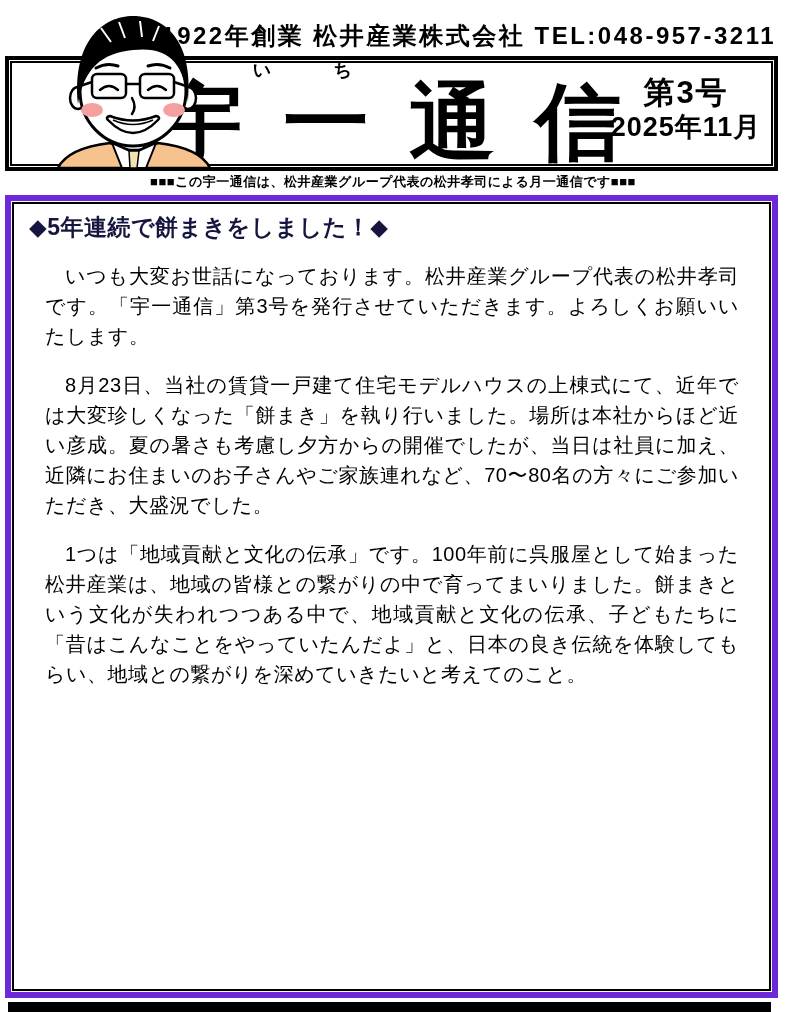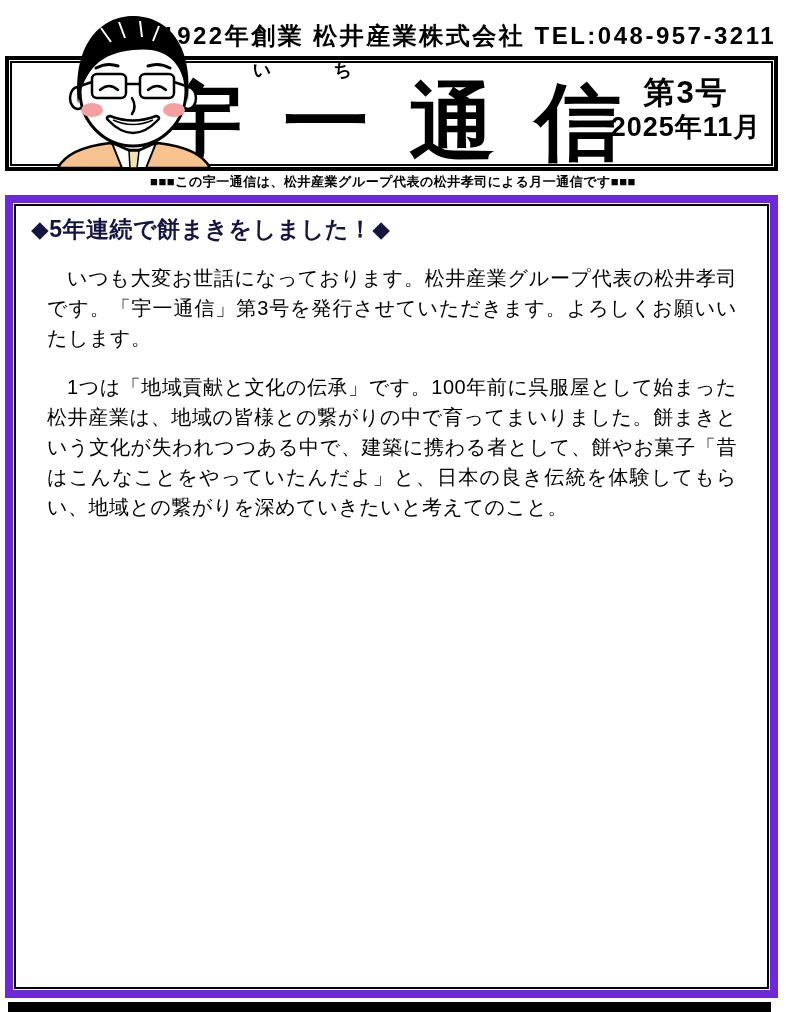--- a/index.html
+++ b/index.html
@@ -36,21 +36,21 @@
   }
   .issue-number{font-size:31px;line-height:34px;letter-spacing:2px;}
   .issue-date{font-size:27px;line-height:30px;margin-top:2px;letter-spacing:1px;}
   .subtitle{
     position:absolute;top:173px;left:0;width:100%;text-align:center;
     font-size:13px;font-weight:bold;letter-spacing:0.5px;
   }
   
   .main-box{
     position:absolute;left:5px;top:195px;width:773px;height:803px;
-    border:8px solid #6d28d9;box-sizing:border-box;background:#fff;
+    border:6px solid #6d28d9;box-sizing:border-box;background:#fff;
   }
   .main-box .inner{
     position:absolute;inset:1px;border:2px solid #000;
     padding:5px 12px 0 13px;box-sizing:border-box;overflow:hidden;
   }
   .heading{
     font-size:23px;font-weight:800;letter-spacing:0.5px;
     margin:3px 0 6px 2px;color:var(--heading,#15153f);
   }
   .para{
@@ -127,18 +127,19 @@
   <div class="issue-date">2025年11月</div>
 </div>
 
 <div class="subtitle">■■■この宇一通信は、松井産業グループ代表の松井孝司による月一通信です■■■</div>
 
 <div class="main-box">
   <div class="inner">
     <div class="heading">◆5年連続で餅まきをしました！◆</div>
 
     <p class="para indent">いつも大変お世話になっております。松井産業グループ代表の松井孝司です。「宇一通信」第3号を発行させていただきます。よろしくお願いいたします。</p>
-    <p class="para indent">1つは「地域貢献と文化の伝承」です。100年前に呉服屋として始まった松井産業は、地域の皆様との繋がりの中で育ってまいりました。餅まきという文化が失われつつある中で、建築に携わる者として、餅やお菓子「昔はこんなことをやっていたんだよ」と、日本の良き伝統を体験してもらい、地域との繋がりを深めていきたいと考えてのこと。</p>
+    <p class="para indent">8月23日、当社の賃貸一戸建て住宅モデルハウスの上棟式にて、近年では大変珍しくなった「餅まき」を執り行いました。場所は本社からほど近い彦成。夏の暑さも考慮し夕方からの開催でしたが、当日は社員に加え、近隣にお住まいのお子さんやご家族連れなど、70〜80名の方々にご参加いただき、大盛況でした。</p>
+    <p class="para indent">1つは「地域貢献と文化の伝承」です。100年前に呉服屋として始まった松井産業は、地域の皆様との繋がりの中で育ってまいりました。餅まきという文化が失われつつある中で、地域貢献と文化の伝承、子どもたちに「昔はこんなことをやっていたんだよ」と、日本の良き伝統を体験してもらい、地域との繋がりを深めていきたいと考えてのこと。</p>
 
   </div>
 </div>
 
 <div class="next-box-edge"></div>
 
 </body></html>

